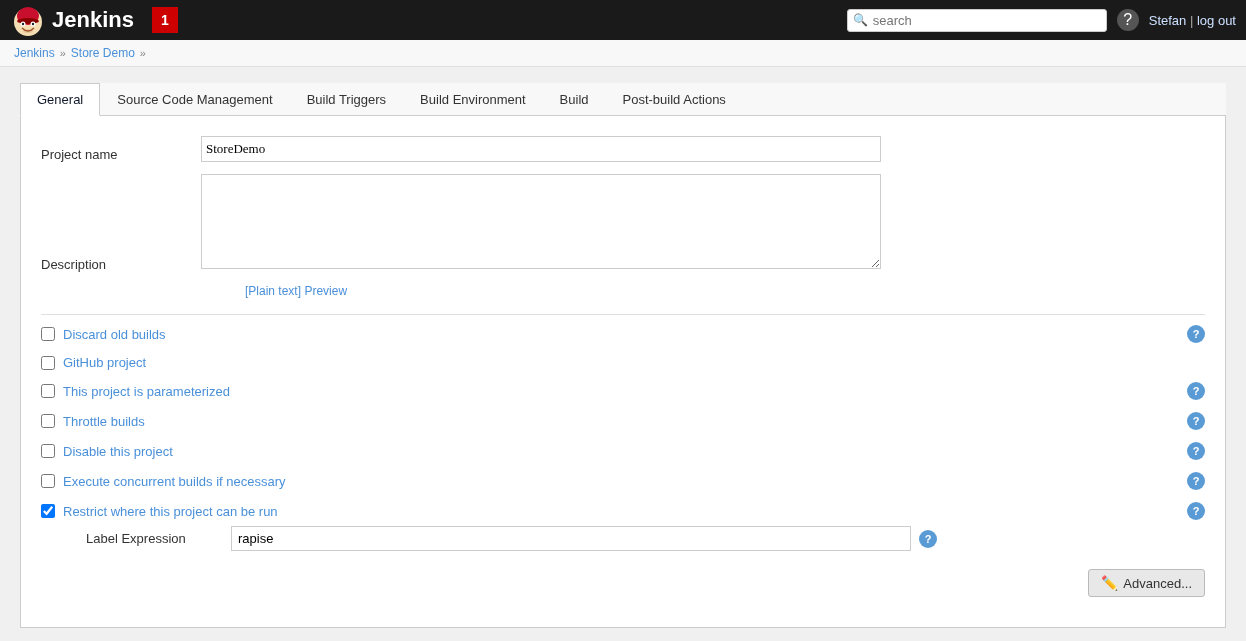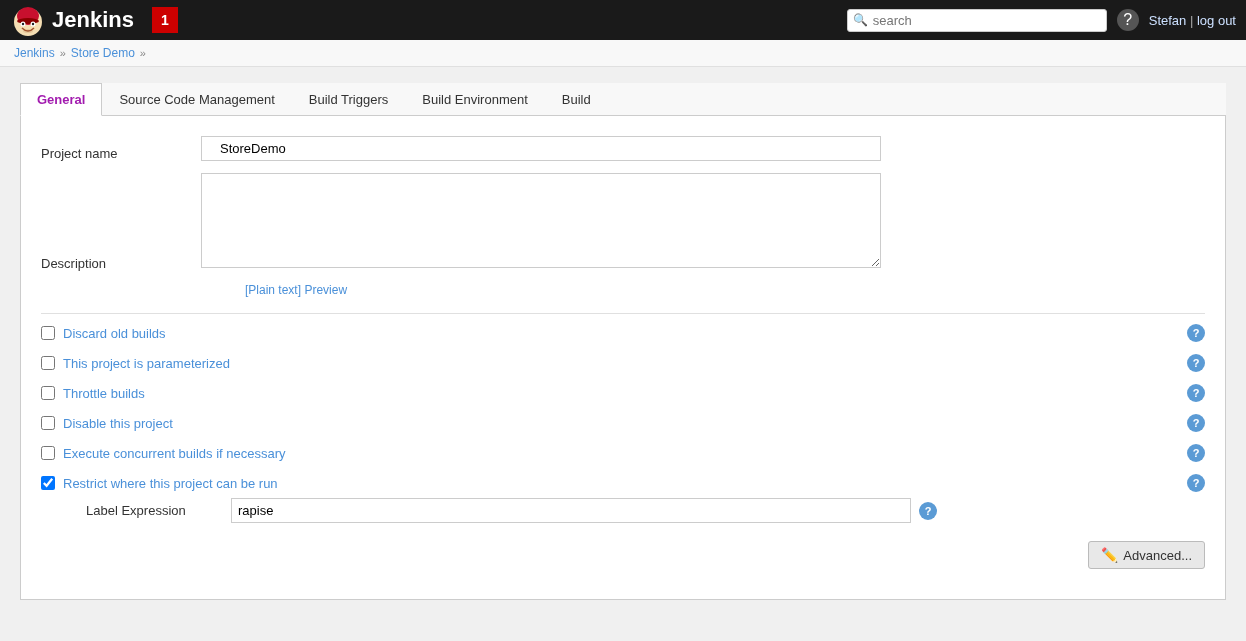--- a/index.html
+++ b/index.html
@@ -118,22 +118,22 @@
       color: #333;
       border: 1px solid transparent;
       border-bottom: none;
       margin-bottom: -1px;
       text-decoration: none;
     }
     .tab.active {
       background: white;
       border: 1px solid #ccc;
       border-bottom: 1px solid white;
-      color: #a21caf;
-      font-weight: bold;
+      color: #0f172a;
+      font-weight: normal;
     }
 
     
     #form-panel {
       background: white;
       border: 1px solid #ccc;
       border-top: none;
       padding: 20px 20px 20px 20px;
     }
 
@@ -147,22 +147,22 @@
       width: 160px;
       min-width: 160px;
       font-size: 13px;
       color: #333;
       padding-top: 4px;
     }
     .form-control input[type="text"],
     .form-control textarea {
       border: 1px solid #ccc;
       font-size: 13px;
-      padding: 4px 18px;
-      font-family: Liberation Sans, sans-serif;
+      padding: 4px 4px;
+      font-family: Liberation Serif, serif;
     }
     .form-control input[type="text"] {
       width: 680px;
     }
     .form-control textarea {
       width: 680px;
       height: 95px;
       resize: vertical;
     }
 
@@ -329,20 +329,21 @@
 </div>
 
 <div id="main">
 
   <div class="tab-bar">
     <a class="tab active" href="#">General</a>
     <a class="tab" href="#">Source Code Management</a>
     <a class="tab" href="#">Build Triggers</a>
     <a class="tab" href="#">Build Environment</a>
     <a class="tab" href="#">Build</a>
+    <a class="tab" href="#">Post-build Actions</a>
   </div>
 
   <div id="form-panel">
 
     <div class="form-row">
       <div class="form-label">Project name</div>
       <div class="form-control">
         <input type="text" value="StoreDemo" style="">
       </div>
     </div>
@@ -362,20 +363,24 @@
     <hr class="checkbox-divider">
 
     <div id="checkboxes-section">
 
       <div class="checkbox-row">
         <input type="checkbox" id="cb-discard" style="">
         <label for="cb-discard" class="checkbox-label">Discard old builds</label>
         <div class="help-circle">?</div>
       </div>
 
+      <div class="checkbox-row">
+        <input type="checkbox" id="cb-github" style="">
+        <label for="cb-github" class="checkbox-label">GitHub project</label>
+      </div>
 
       <div class="checkbox-row">
         <input type="checkbox" id="cb-param" style="">
         <label for="cb-param" class="checkbox-label">This project is parameterized</label>
         <div class="help-circle">?</div>
       </div>
 
       <div class="checkbox-row">
         <input type="checkbox" id="cb-throttle" style="">
         <label for="cb-throttle" class="checkbox-label">Throttle builds</label>

